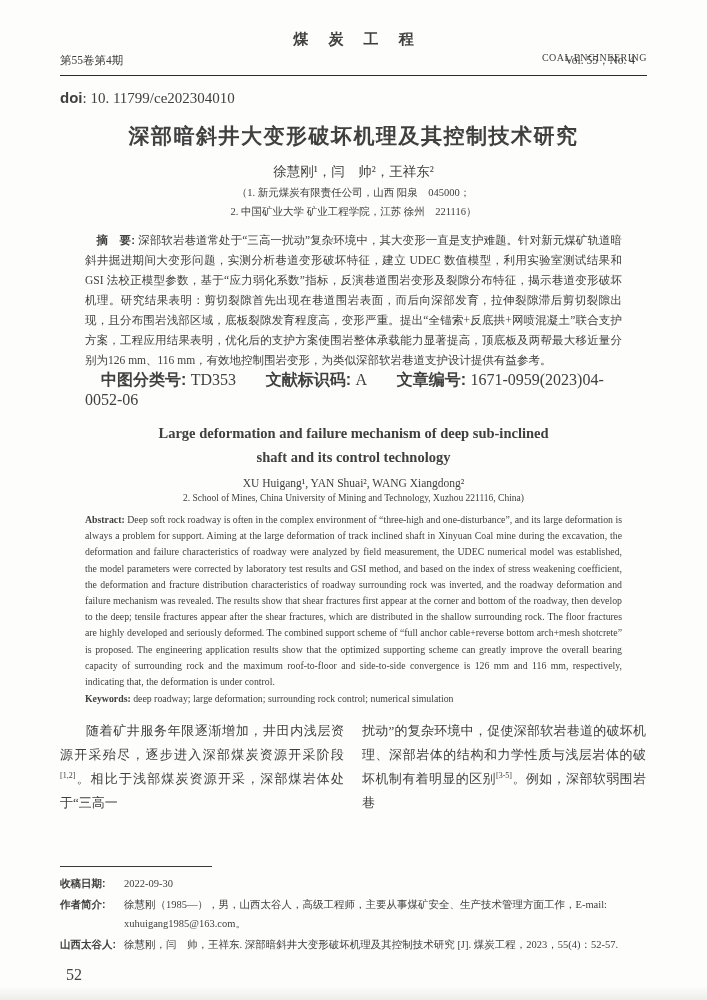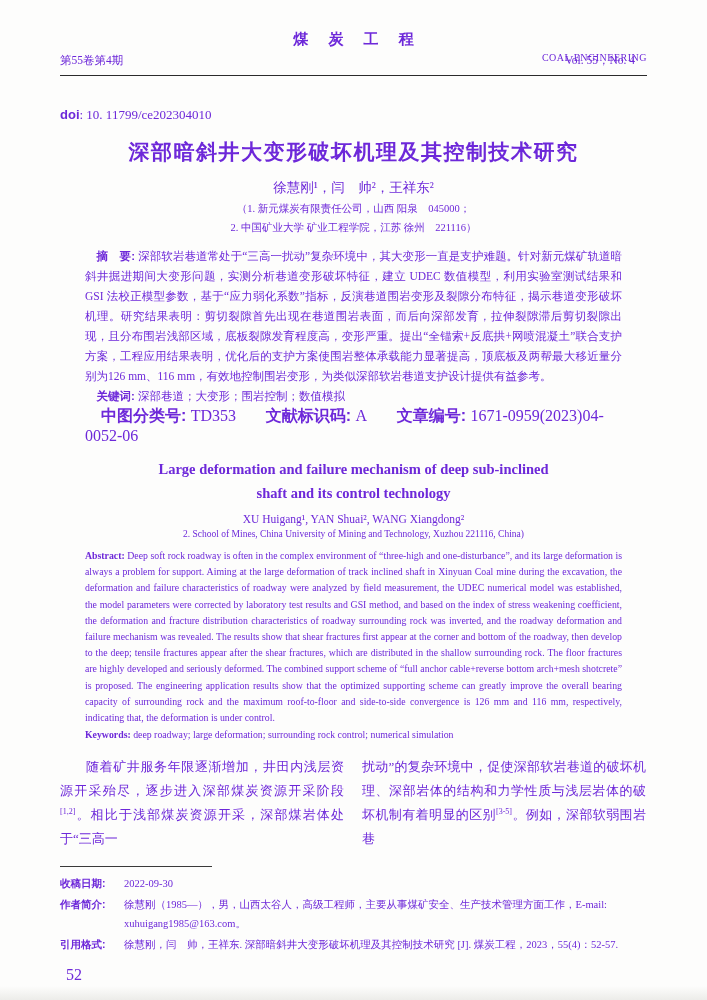--- a/index.html
+++ b/index.html
@@ -1,35 +1,35 @@
 <!DOCTYPE html>
 <html><head>
 <meta charset="utf-8">
 <style>
   html,body { margin:0; padding:0; background:#e9e9e7; }
   .page {
     width:707px; height:1000px; margin:0 auto; background:#fdfdfc;
     position:relative; overflow:hidden; box-sizing:border-box;
     display:flex; flex-direction:column;
-    font-family:"Liberation Serif","DejaVu Serif",serif; color:#6d28d9;
+    font-family:"Liberation Serif","DejaVu Serif",serif; color:#404040;
   }
   .main { flex:1 1 auto; overflow:hidden; padding:30px 60px 0 60px; }
 
   
   .jname { text-align:center; font-size:15px; font-weight:bold;
            font-family:"Liberation Sans","DejaVu Sans",sans-serif;
            letter-spacing:8px; padding-left:8px; }
   .jrow { position:relative; height:16px; margin-top:3px; font-size:11.5px; }
   .jrow .jcenter { position:absolute; left:0; right:0; text-align:right;
                    font-size:10px; letter-spacing:0.5px; }
   .jrow .jleft  { position:absolute; left:0; top:1px; }
   .jrow .jright { position:absolute; right:12px; top:1px; }
   .header-rule { border:none; border-top:1.6px solid #2b2b2b; margin:7px 0 0 0; }
 
-  .doi { margin-top:31px; font-size:13px; }
+  .doi { margin-top:13px; font-size:15px; }
   .doi b { font-family:"Liberation Sans","DejaVu Sans",sans-serif; }
 
   .title-cn { text-align:center; font-size:21px; font-weight:bold; margin:15px 0 0 0;
               font-family:"Liberation Sans","DejaVu Sans",sans-serif; letter-spacing:1.5px; }
   .authors-cn { text-align:center; font-size:13.5px; margin-top:13px; }
   .affil { text-align:center; font-size:10.5px; margin-top:5px; }
 
   .abstract-cn { margin:11px 25px 0 25px; font-size:11.5px; line-height:20px;
                  text-align:justify; text-indent:1em; }
   .lbl-hei { font-weight:bold; font-family:"Liberation Sans","DejaVu Sans",sans-serif; }
@@ -82,21 +82,20 @@
     <div class="doi"><b>doi</b><span>: 10. 11799/ce202304010</span></div>
 
     <h1 class="title-cn">深部暗斜井大变形破坏机理及其控制技术研究</h1>
 
     <div class="authors-cn">徐慧刚¹，闫　帅²，王祥东²</div>
     <div class="affil">（1. 新元煤炭有限责任公司，山西 阳泉　045000；</div>
     <div class="affil">2. 中国矿业大学 矿业工程学院，江苏 徐州　221116）</div>
 
     <p class="abstract-cn"><span class="lbl-hei">摘　要: </span><span>深部软岩巷道常处于“三高一扰动”复杂环境中，其大变形一直是支护难题。针对新元煤矿轨道暗斜井掘进期间大变形问题，实测分析巷道变形破坏特征，建立 UDEC 数值模型，利用实验室测试结果和 GSI 法校正模型参数，基于“应力弱化系数”指标，反演巷道围岩变形及裂隙分布特征，揭示巷道变形破坏机理。研究结果表明：剪切裂隙首先出现在巷道围岩表面，而后向深部发育，拉伸裂隙滞后剪切裂隙出现，且分布围岩浅部区域，底板裂隙发育程度高，变形严重。提出“全锚索+反底拱+网喷混凝土”联合支护方案，工程应用结果表明，优化后的支护方案使围岩整体承载能力显著提高，顶底板及两帮最大移近量分别为126 mm、116 mm，有效地控制围岩变形，为类似深部软岩巷道支护设计提供有益参考。</span></p>
 
-    <p class="kw-line"><span class="lbl-hei">关键词: </span><span>深部巷道；大变形；围岩控制；数值模拟</span></p>
 
     <p class="clc-line">
       <span class="grp"><span class="lbl-hei">中图分类号: </span><span>TD353</span></span>
       <span class="grp"><span class="lbl-hei">文献标识码: </span><span>A</span></span>
       <span class="grp"><span class="lbl-hei">文章编号: </span><span>1671-0959(2023)04-0052-06</span></span>
     </p>
 
     <h2 class="en-title"><span>Large deformation and failure mechanism of deep sub-inclined</span><br><span>shaft and its control technology</span></h2>
 
     <div class="en-authors">XU Huigang¹, YAN Shuai², WANG Xiangdong²</div>
@@ -120,20 +119,20 @@
     <hr class="fn-rule">
     <div class="fn">
       <span class="fl">收稿日期: </span>
       <span class="fv">2022-09-30</span>
     </div>
     <div class="fn">
       <span class="fl">作者简介: </span>
       <span class="fv">徐慧刚（1985—），男，山西太谷人，高级工程师，主要从事煤矿安全、生产技术管理方面工作，E-mail: xuhuigang1985@163.com。</span>
     </div>
     <div class="fn">
-      <span class="fl">引用格式: </span>
+      <span class="fl">山西太谷人: </span>
       <span class="fv">徐慧刚，闫　帅，王祥东. 深部暗斜井大变形破坏机理及其控制技术研究 [J]. 煤炭工程，2023，55(4)：52-57.</span>
     </div>
     <div class="page-num">52</div>
   </div>
 
   <div class="scan-edge"></div>
 </div>
 
 </body></html>

